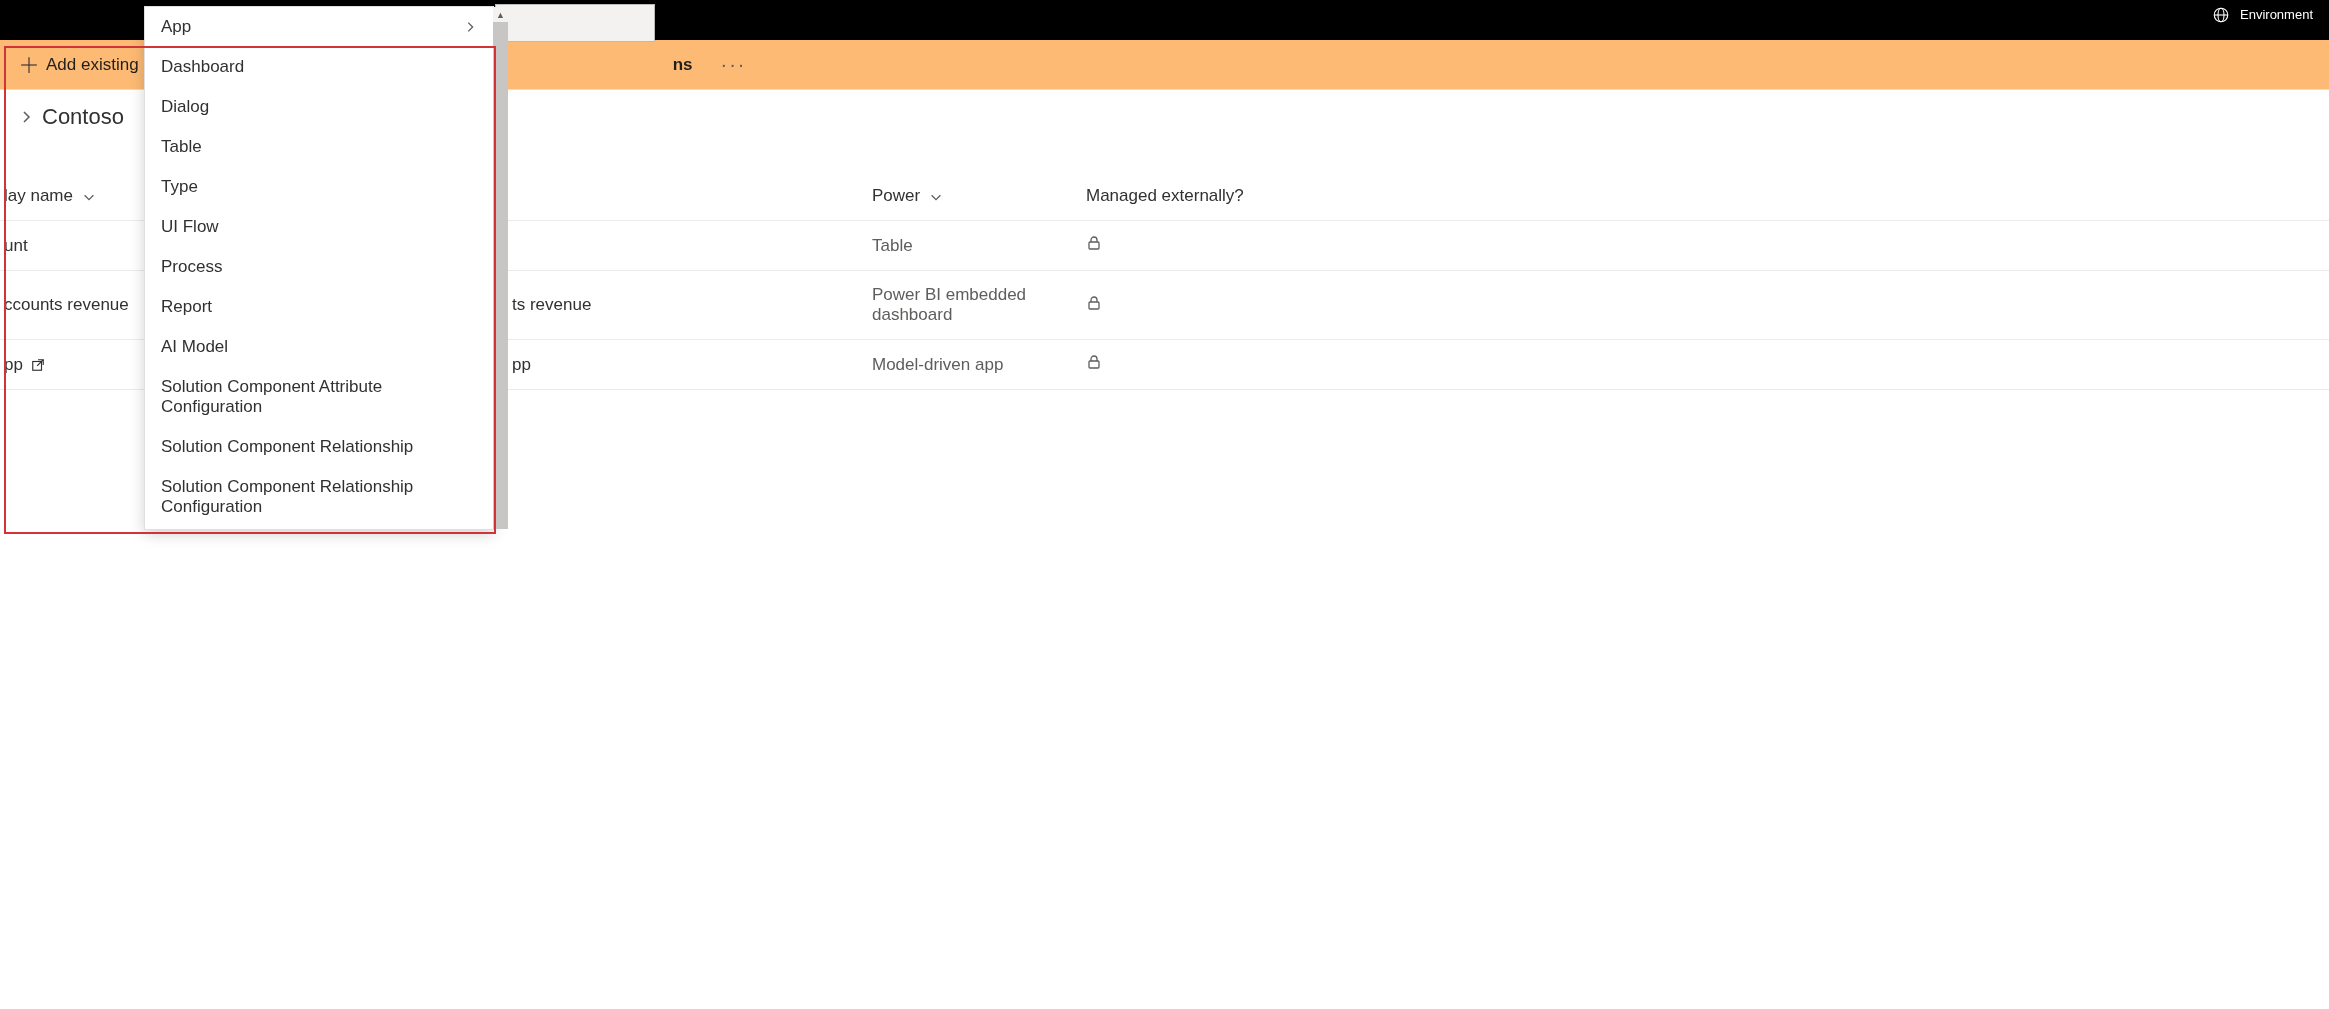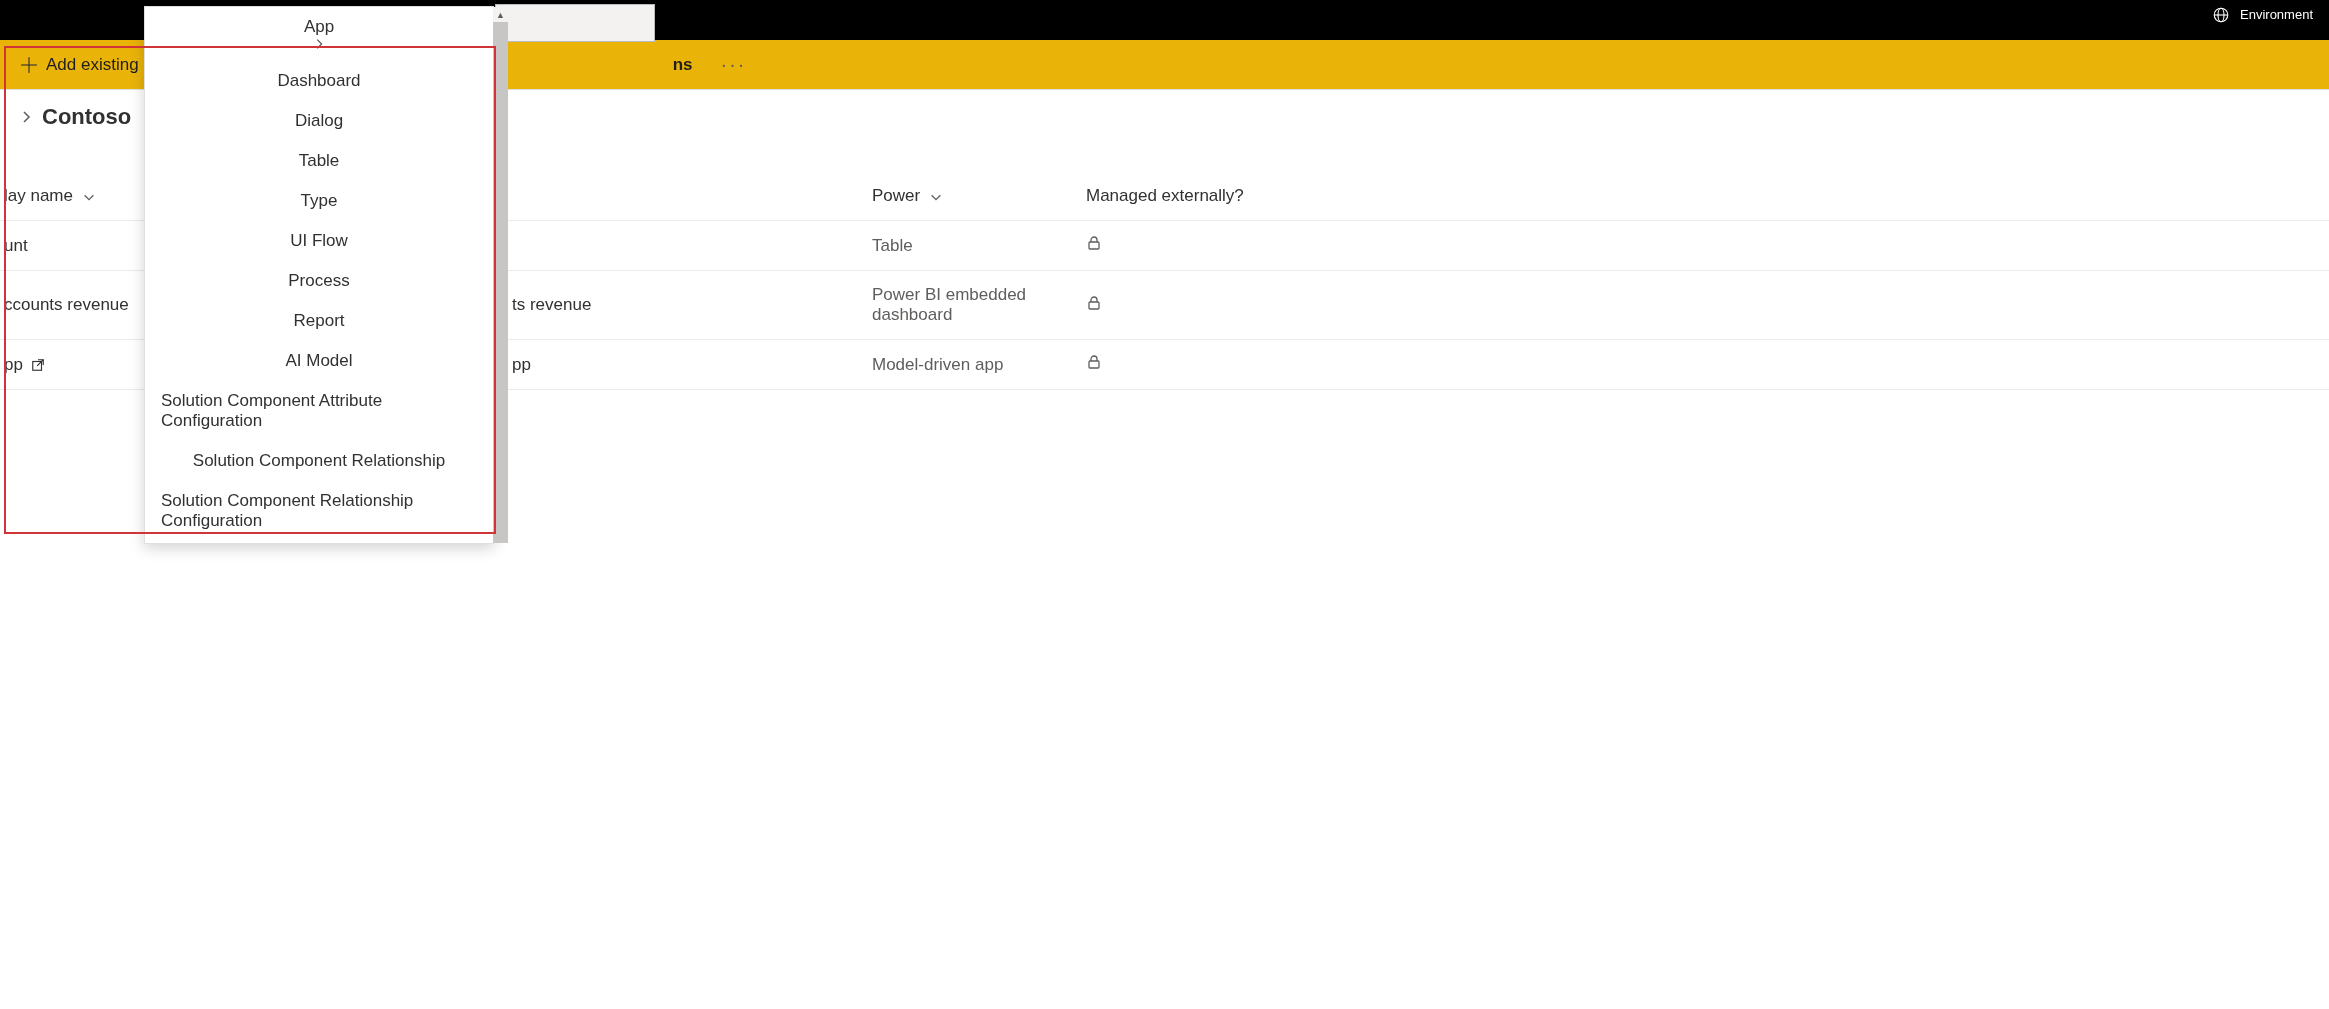--- a/index.html
+++ b/index.html
@@ -39,21 +39,21 @@
     color: #ffffff;
     font-size: 12px;
   }
   .globe-icon {
     width: 18px; height: 18px;
   }
   .env-text { font-size: 13px; line-height: 14px; }
   
   .command-bar {
     height: 50px;
-    background: #eab308;
+    background: #fdba74;
     border-bottom: 1px solid #e1dfdd;
     display: flex;
     align-items: center;
     padding-left: 10px;
     gap: 8px;
   }
   .cmd-btn {
     display: inline-flex;
     align-items: center;
     gap: 8px;
@@ -83,21 +83,21 @@
   
   .title-area {
     padding: 14px 18px 4px 18px;
     display: flex;
     align-items: center;
     gap: 8px;
   }
   .title-chev { width:16px; height:16px; color:#605e5c; }
   .solution-title {
     font-size: 22px;
-    font-weight: 700;
+    font-weight: 400;
   }
   
   .table-wrap {
     margin-top: 42px;
   }
   .grid {
     width: 100%;
     border-collapse: collapse;
   }
   .grid th {
@@ -150,21 +150,20 @@
   }
   .dd-item {
     display: flex;
     align-items: center;
     justify-content: space-between;
     padding: 10px 16px;
     font-size: 17px;
     color: #323130;
     cursor: pointer;
     min-height: 38px;
-    flex-direction: column;
   }
   .dd-item .sub-chev { width:14px; height:14px; color:#605e5c; }
   .red-outline-overlay {
     position: absolute;
     z-index: 60;
     border: 2px solid #d13438;
     pointer-events: none;
   }
   .red-outline-1 {
     top: 46px; left: 4px; width: 492px; height: 488px;

